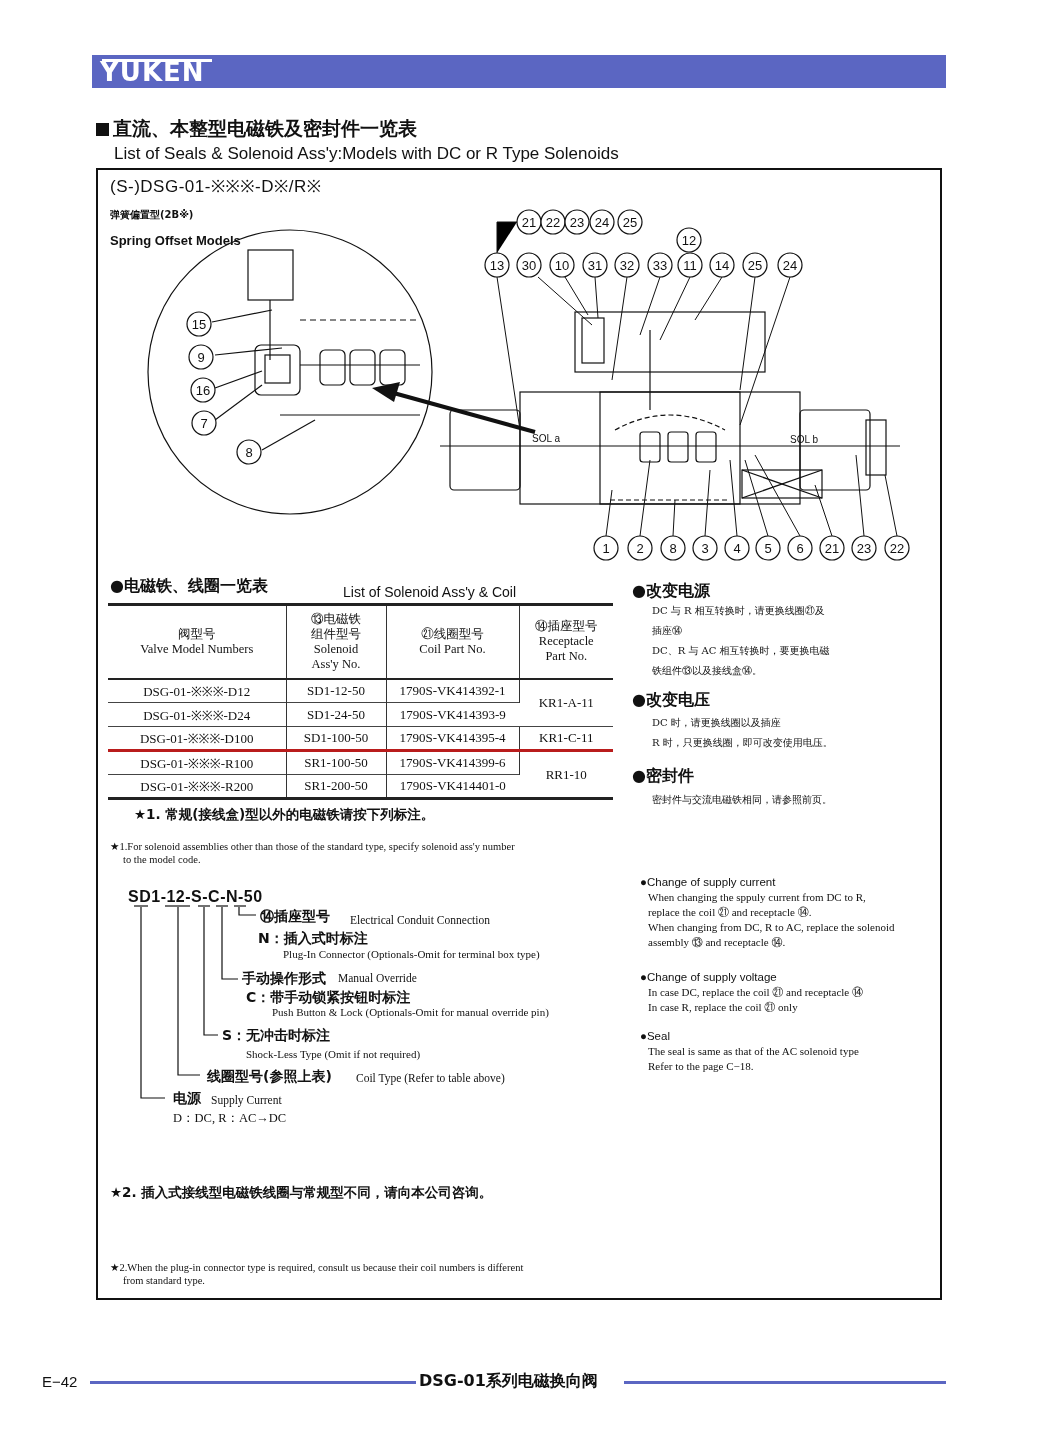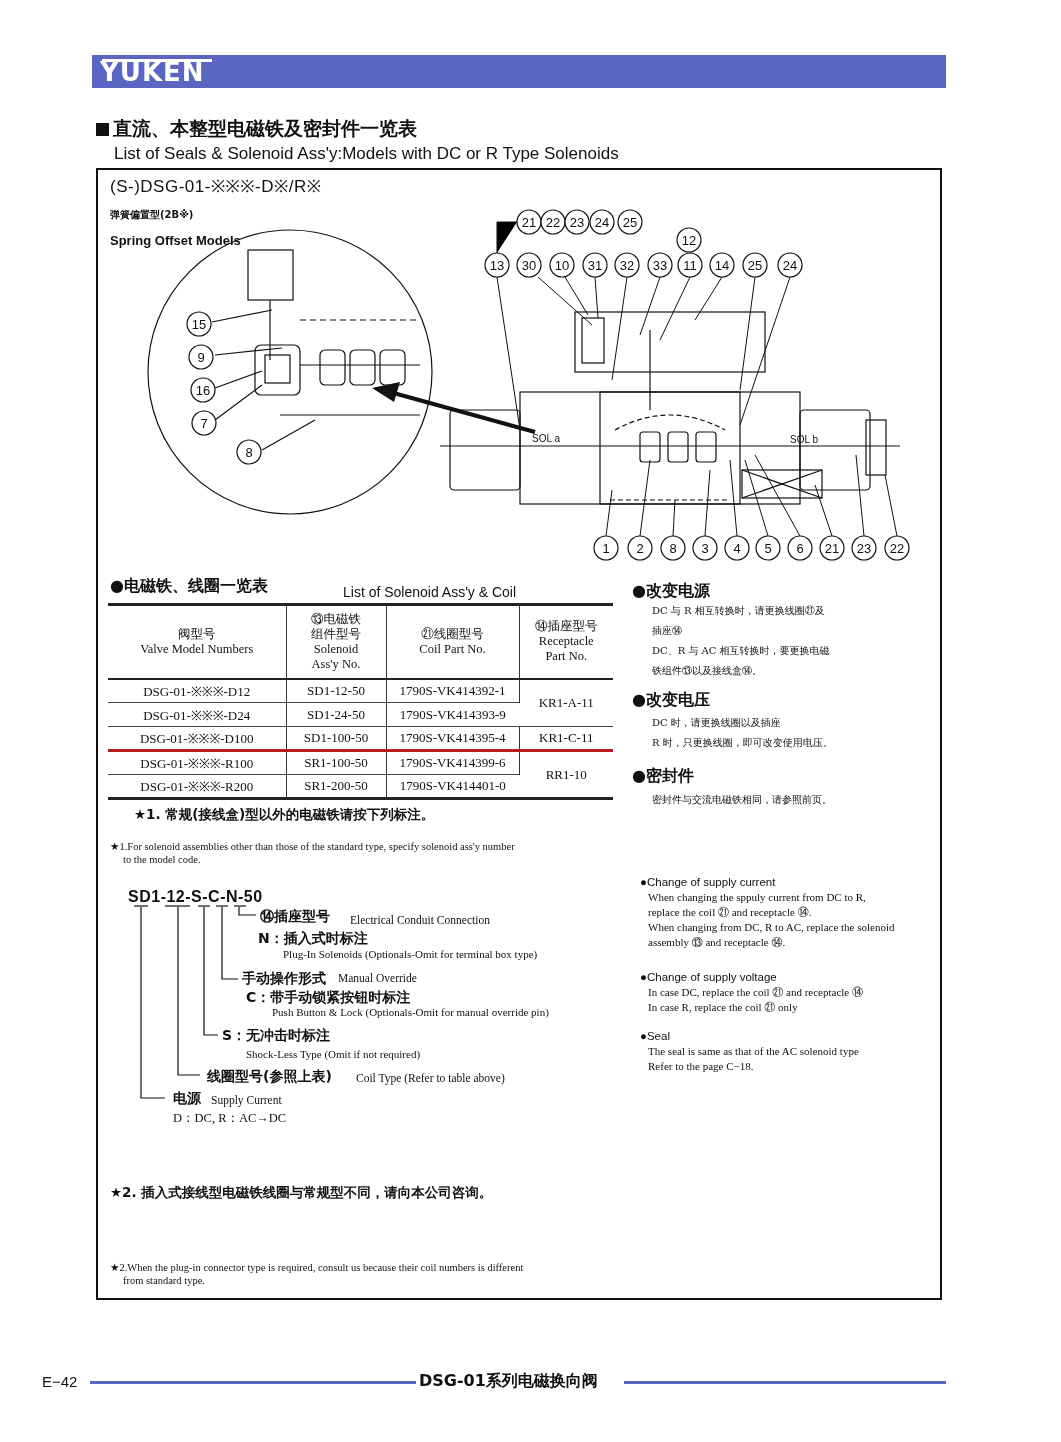--- a/index.html
+++ b/index.html
@@ -367,21 +367,21 @@
     <polyline points="141,907 141,1098 165,1098"></polyline>
     <polyline points="178,907 178,1075 200,1075"></polyline>
     <polyline points="204,907 204,1035 218,1035"></polyline>
     <polyline points="222,907 222,979 238,979"></polyline>
     <polyline points="239,907 239,915 256,915"></polyline>
   </g>
 </svg>
 <div class="abs lbl-cn" style="left:260px;top:908px;">⑭插座型号</div>
 <div class="abs lbl-en" style="left:350px;top:914px;">Electrical Conduit Connection</div>
 <div class="abs lbl-cn" style="left:258px;top:930px;">N：插入式时标注</div>
-<div class="abs lbl-sub" style="left:283px;top:948px;">Plug-In Solenoids (Optionals-Omit for terminal box type)</div>
+<div class="abs lbl-sub" style="left:283px;top:948px;">Plug-In Connector (Optionals-Omit for terminal box type)</div>
 <div class="abs lbl-cn" style="left:242px;top:970px;">手动操作形式</div>
 <div class="abs lbl-en" style="left:338px;top:972px;">Manual Override</div>
 <div class="abs lbl-cn" style="left:246px;top:989px;">C：带手动锁紧按钮时标注</div>
 <div class="abs lbl-sub" style="left:272px;top:1006px;">Push Button &amp; Lock (Optionals-Omit for manual override pin)</div>
 <div class="abs lbl-cn" style="left:222px;top:1027px;">S：无冲击时标注</div>
 <div class="abs lbl-sub" style="left:246px;top:1048px;">Shock-Less Type (Omit if not required)</div>
 <div class="abs lbl-cn" style="left:207px;top:1068px;">线圈型号(参照上表)</div>
 <div class="abs lbl-en" style="left:356px;top:1072px;">Coil Type (Refer to table above)</div>
 <div class="abs lbl-cn" style="left:173px;top:1090px;">电源</div>
 <div class="abs lbl-en" style="left:211px;top:1094px;">Supply Current</div>

